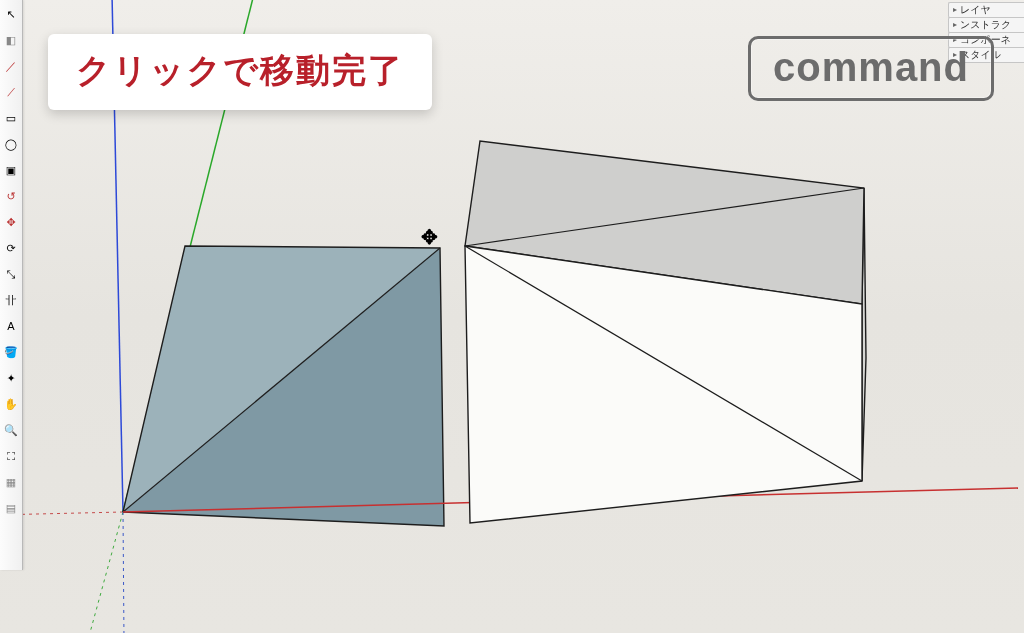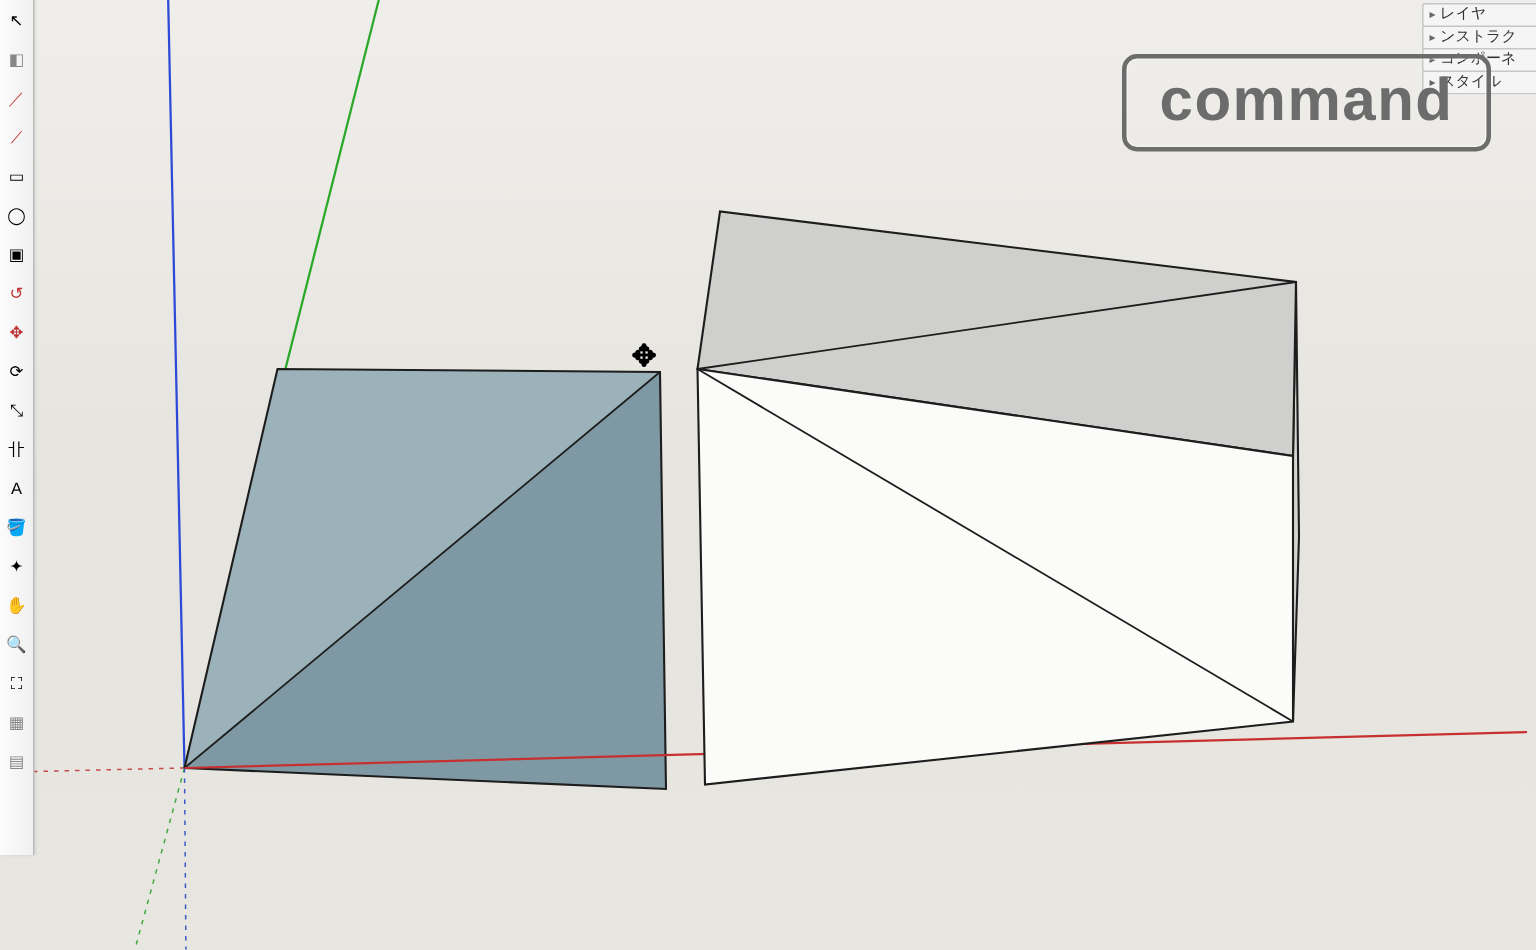--- a/index.html
+++ b/index.html
@@ -228,18 +228,21 @@
     <div class="panel-tab">
         <span class="panel-arrow">▸</span>
         <span>コンポーネ</span>
       </div>
     <div class="panel-tab">
         <span class="panel-arrow">▸</span>
         <span>スタイル</span>
       </div>
   </div>
 
+  <div id="caption-box">
+    <span id="caption-text">クリックで移動完了</span>
+  </div>
 
   <div id="command-box">
     <span id="command-text">command</span>
   </div>
 
 </div>
 
 </body></html>

